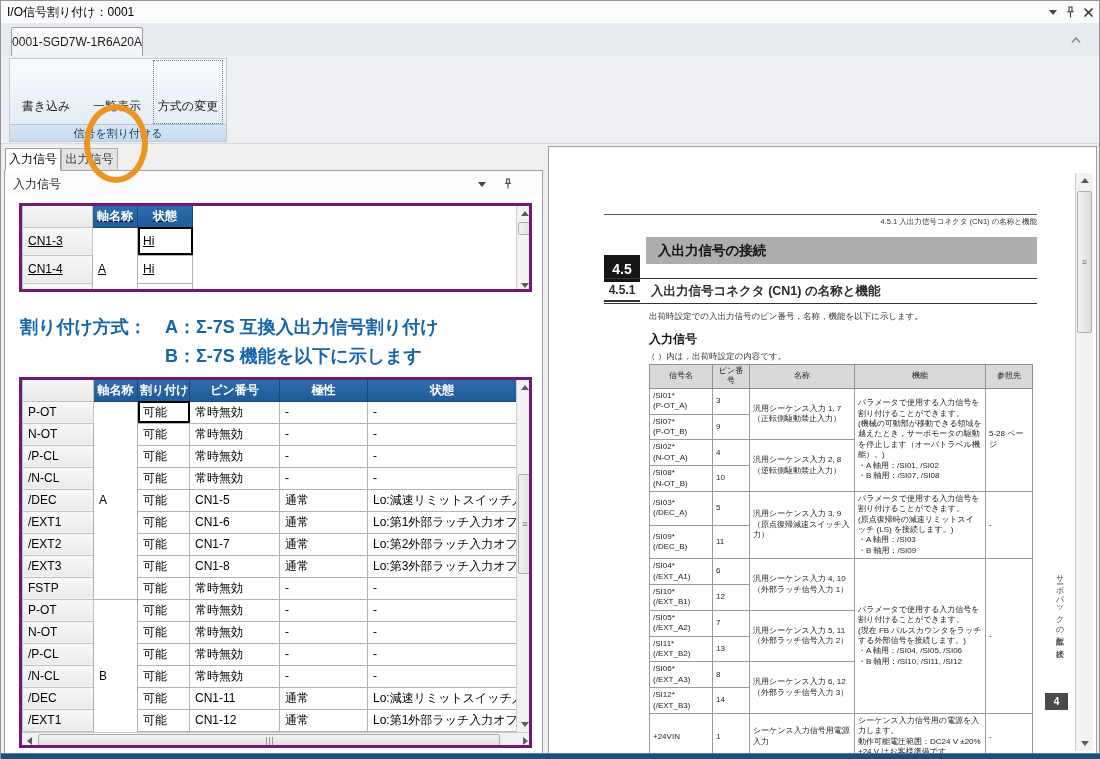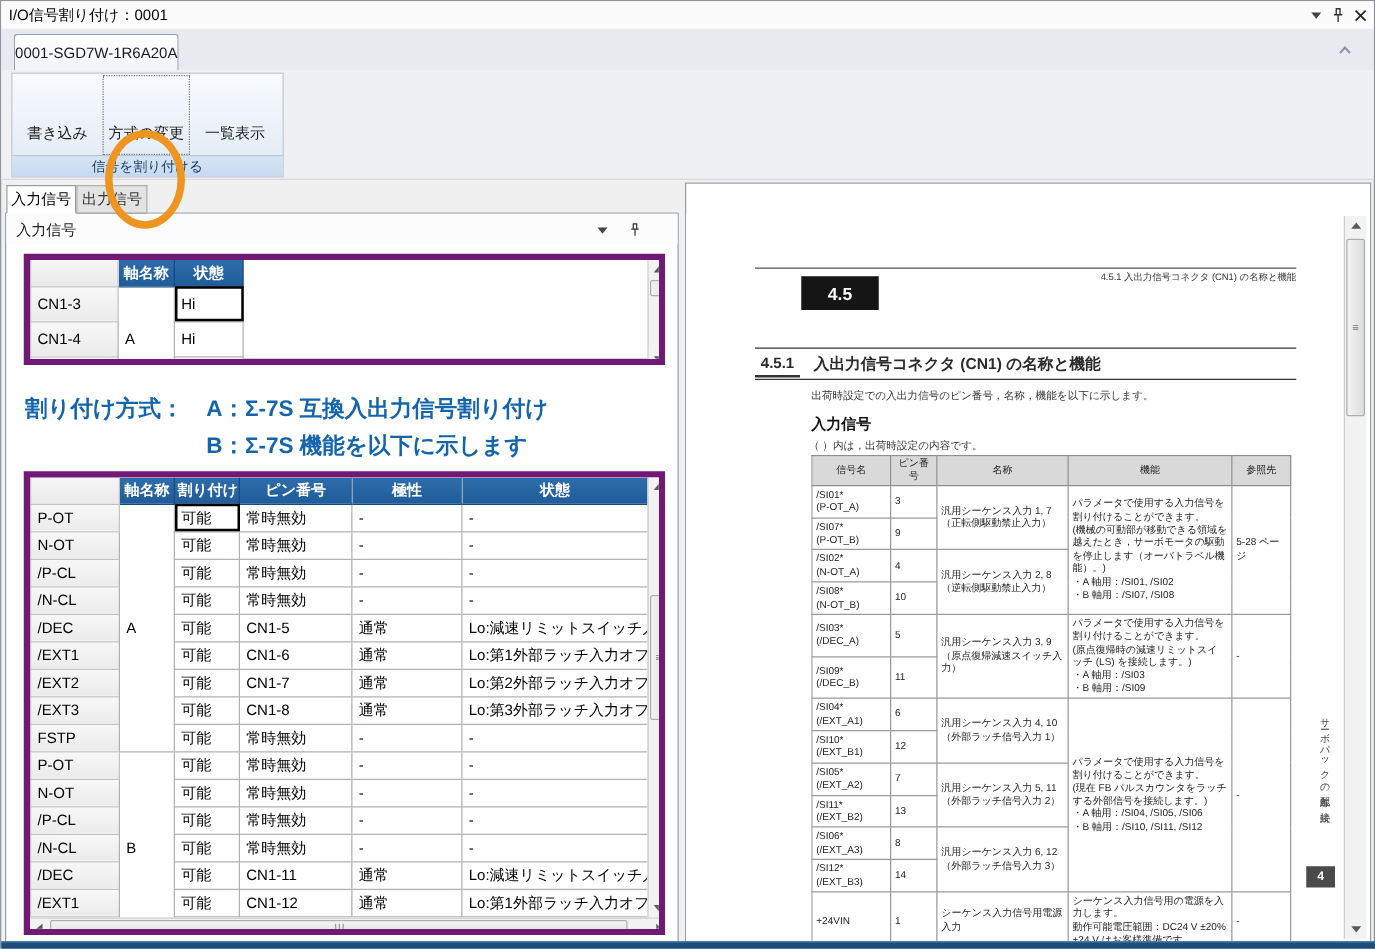--- a/index.html
+++ b/index.html
@@ -41,21 +41,21 @@
   .dock-tab{position:absolute;top:147px;height:23px;font-size:12px;display:flex;align-items:center;justify-content:center;z-index:3;}
   .dock-tab.active{background:#fff;border:1px solid #9aa0a6;border-bottom:1px solid #fff;color:#000;}
   .dock-tab.inactive{background:#e3e3e3;border:1px solid #b0b0b0;border-bottom:1px solid #9aa0a6;color:#333;}
   .panel-box{background:#fff;border:1px solid #9aa0a6;}
   .panel-hdr{position:absolute;left:0;top:0;width:100%;height:24px;background:#fcfcfc;}
   .panel-hdr .pt{position:absolute;left:8px;top:5px;font-size:12px;color:#222;}
   .ph-ico{position:absolute;top:6px;width:14px;height:14px;display:flex;align-items:center;justify-content:center;}
   .tri-down{width:0;height:0;border-left:4px solid transparent;border-right:4px solid transparent;border-top:5px solid #444;}
 
   
-  .grid-wrap{position:absolute;background:#fff;border:5px solid #701a75;overflow:hidden;}
+  .grid-wrap{position:absolute;background:#fff;border:3px solid #701a75;overflow:hidden;text-decoration:underline;}
   table.grid{border-collapse:collapse;table-layout:fixed;font-size:12px;color:#000;}
   table.grid th{background:linear-gradient(#2e6cab,var(--hdr-blue));color:#fff;font-weight:bold;text-align:center;
     border:1px solid #17497c;border-top:none;height:21px;padding:0 2px;overflow:hidden;white-space:nowrap;}
   table.grid td{border:1px solid #b0b3b8;background:#fff;padding:1px 5px;overflow:hidden;white-space:nowrap;}
   table.grid td.rowhdr{background:linear-gradient(#f8f8f8,#ebebeb);border-color:#c2c2c2;}
   table.grid td.axis{vertical-align:middle;}
   td.hl{background:var(--hl-cyan);}
   td.orange{background:var(--hl-orange);}
   td.cur{outline:2px solid #000;outline-offset:-2px;}
 
@@ -124,22 +124,22 @@
       <svg width="14" height="10" viewBox="0 0 14 10">
           <path d="M3 7.5l4-4.5 4 4.5" stroke="#8a8f96" stroke-width="1.6" fill="none"></path>
         </svg>
     </div>
   </div>
 
   <div class="abs ribbon">
     <div class="rgroup">
       <div class="rbtns">
         <div class="rbtn">書き込み</div>
+        <div class="rbtn">一覧表示</div>
         <div class="rbtn focus">方式の変更</div>
-        <div class="rbtn">一覧表示</div>
       </div>
       <div class="rgroup-label">信号を割り付ける</div>
     </div>
     <div class="abs ann-circle"></div>
   </div>
 
   <div class="dock-tab active" style="left:4px;width:56px;">入力信号</div>
   <div class="dock-tab inactive" style="left:60px;width:57px;">出力信号</div>
 
   <div class="abs panel-box" style="left:3px;top:169px;width:539px;height:584px;">
@@ -367,21 +367,22 @@
       </div>
     </div>
   </div>
 
   <div class="abs panel-box" style="left:547px;top:145px;width:549px;height:608px;">
 
     <div class="abs mpage" style="left:0;top:24px;width:524px;height:582px;overflow:hidden;background:#fff;">
       <div class="abs rule" style="left:55px;top:43px;width:433px;"></div>
       <div class="abs bc" style="left:55px;top:46px;width:433px;">4.5.1 入出力信号コネクタ (CN1) の名称と機能</div>
 
-      <div class="abs secno" style="left:55px;top:50px;width:62px;height:27px;margin-left:37px;">4.5</div>
+      <div class="abs secno" style="left:55px;top:84px;width:36px;height:27px;">4.5</div>
+      <div class="abs secbar" style="left:97px;top:66px;width:391px;height:27px;">入出力信号の接続</div>
 
       <div class="abs rule" style="left:55px;top:107px;width:433px;background:#333;"></div>
       <div class="abs subno" style="left:55px;top:112px;width:36px;text-align:center;">4.5.1</div>
       <div class="abs subtitle" style="left:102px;top:112px;">入出力信号コネクタ (CN1) の名称と機能</div>
       <div class="abs rule" style="left:55px;top:132px;width:433px;background:#333;"></div>
 
       <div class="abs mtext" style="left:100px;top:140px;">出荷時設定での入出力信号のピン番号，名称，機能を以下に示します。</div>
       <div class="abs mbold" style="left:100px;top:160px;">入力信号</div>
       <div class="abs mtext" style="left:98px;top:180px;">（ ）内は，出荷時設定の内容です。</div>
 

